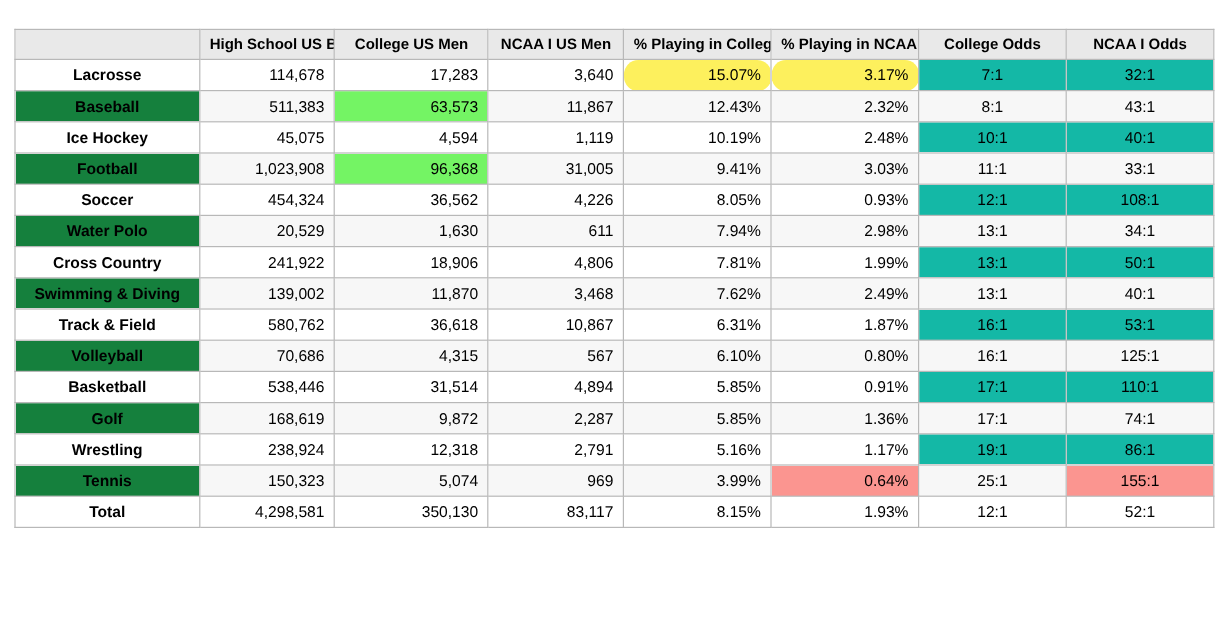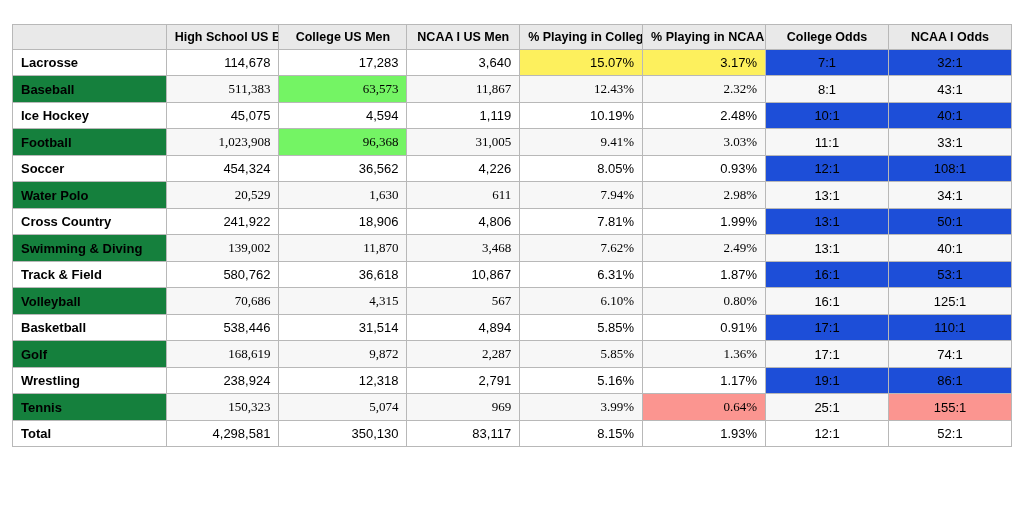--- a/index.html
+++ b/index.html
@@ -39,48 +39,47 @@
     vertical-align: middle;
     font-size: 12.5px;
     line-height: 1.15;
     height: 44px;
   }
   thead th.corner {
     background: #e9e9e9;
   }
   tbody td.rowlabel {
     font-weight: bold;
-    text-align: left;
+    text-align: center;
     background: #ffffff;
     font-size: 13px;
   }
   tbody tr.alt td.rowlabel {
     background: #15803d;
   }
   tbody td.num {
     text-align: right;
     background: #ffffff;
   }
   tbody tr.alt td.num {
     background: #f7f7f7;
-    font-family: Liberation Serif, serif;
   }
   tbody td.ctr {
     text-align: center;
-    background: #1d4ed8;
+    background: #14b8a6;
   }
   tbody tr.alt td.ctr {
     background: #f7f7f7;
   }
   tbody tr.total td {
     background: #ffffff;
     margin-left: 34px;
   }
   td.hl-green { background: #74f464 !important; }
-  td.hl-yellow { background: #fdf05d !important; }
+  td.hl-yellow { background: #fdf05d !important; border-radius: 12px; }
   td.hl-red { background: #fb9590 !important; }
 
   col.c0 { width: 150px; }
   col.c1 { width: 110px; }
   col.c2 { width: 125px; }
   col.c3 { width: 110px; }
   col.c4 { width: 120px; }
   col.c5 { width: 120px; }
   col.c6 { width: 120px; }
   col.c7 { width: 120px; }

